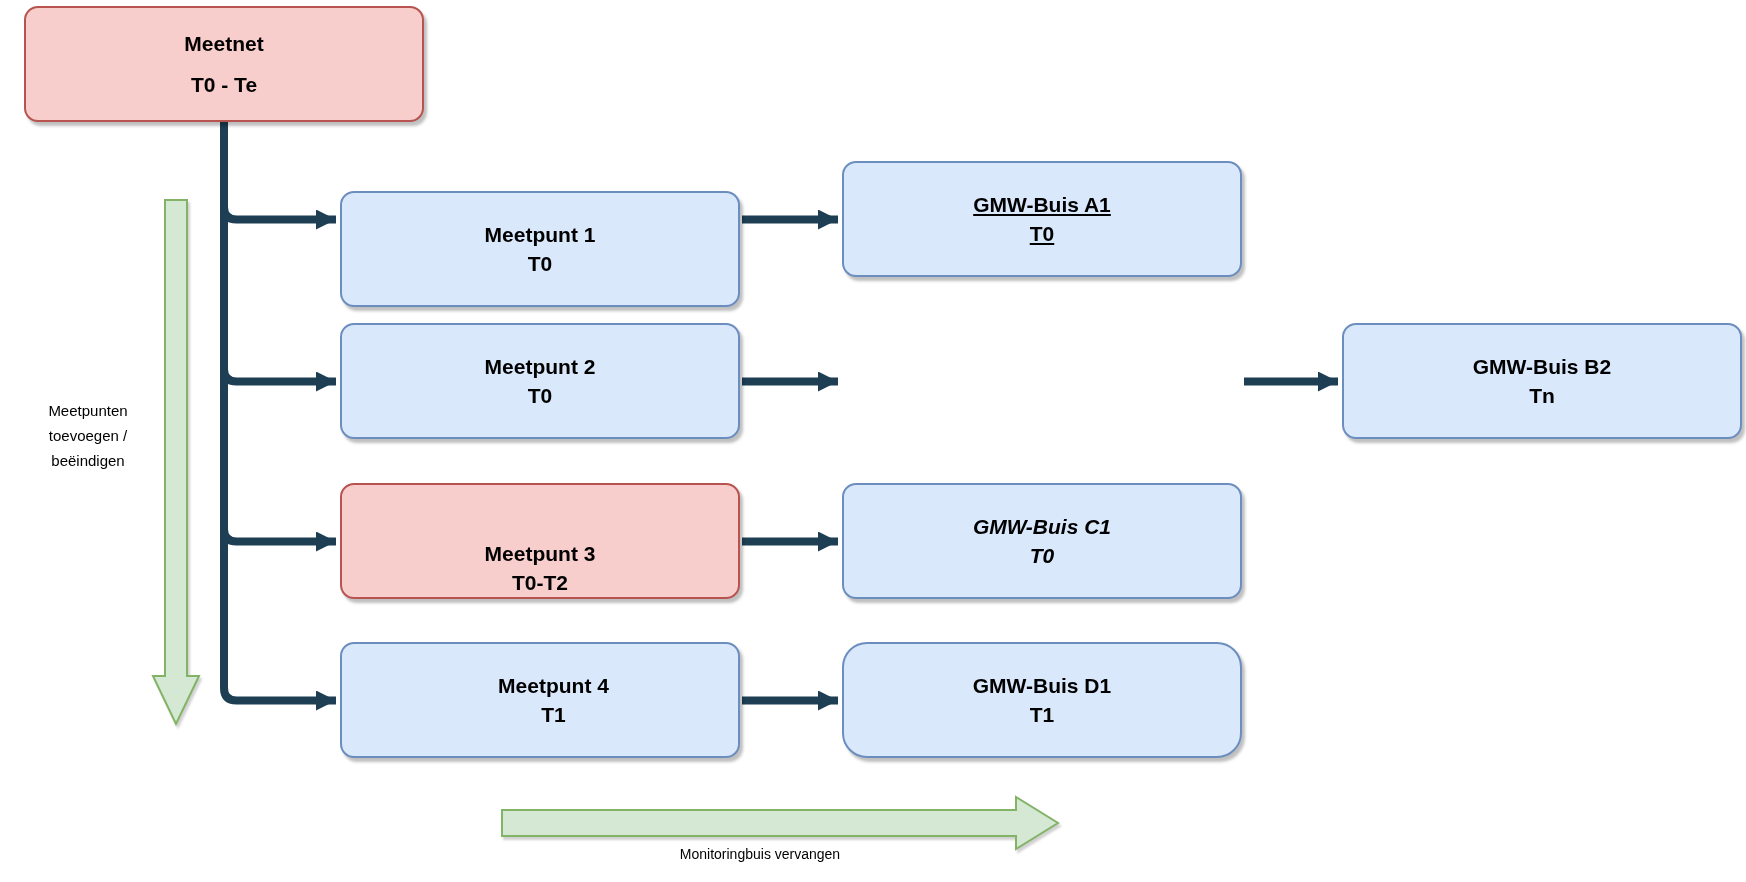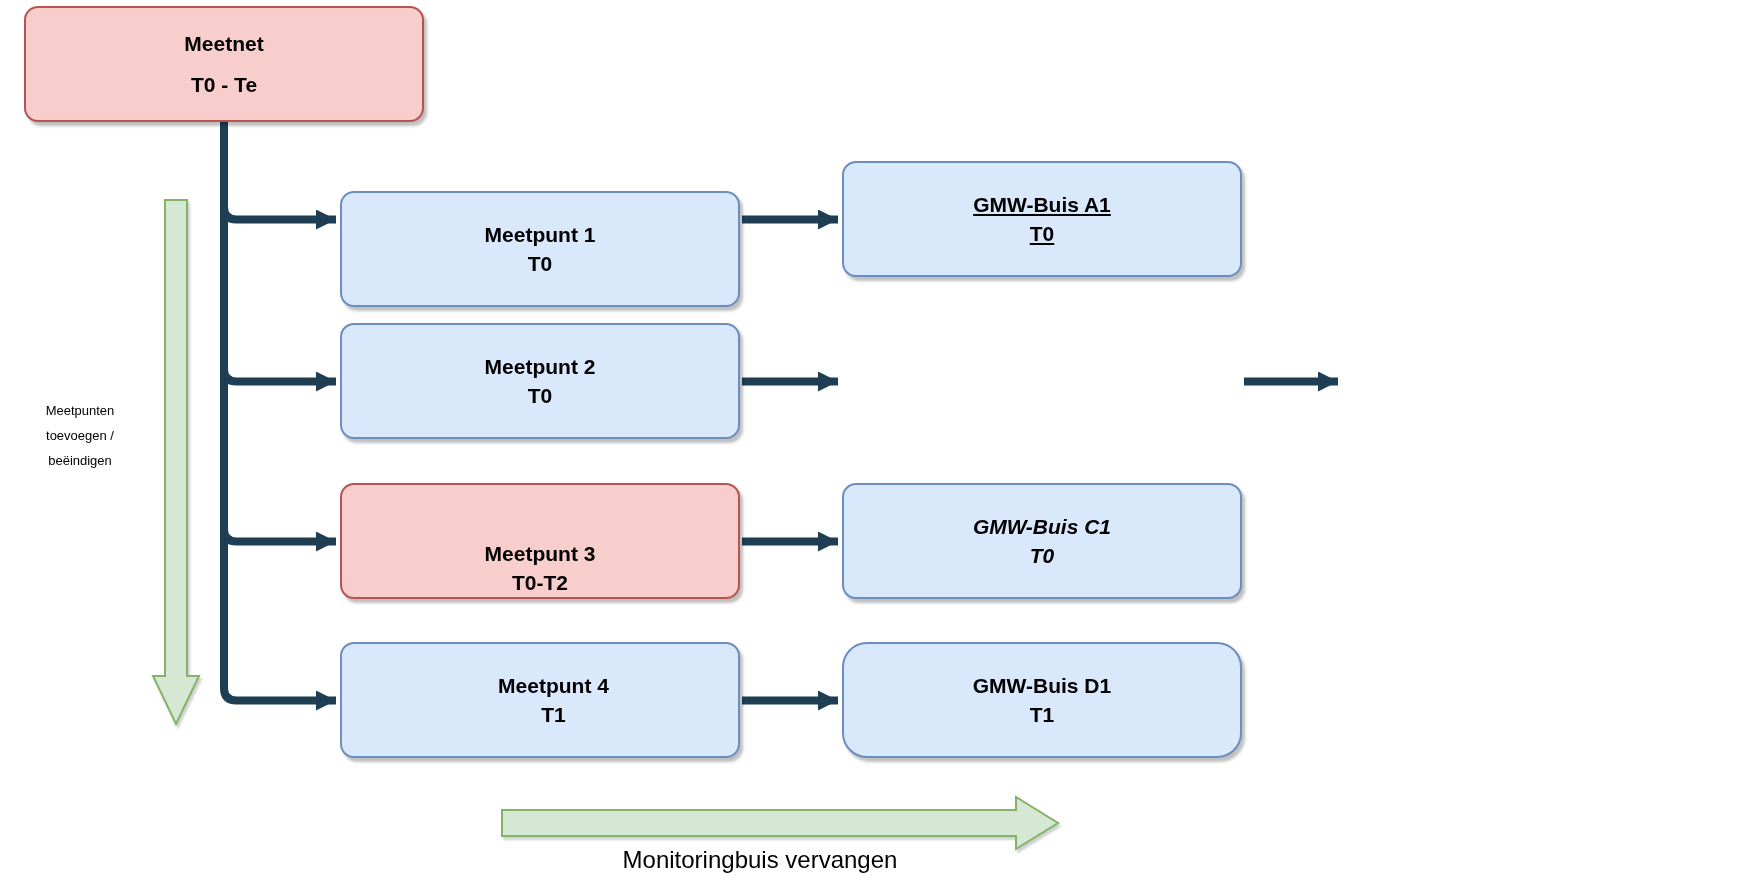--- a/index.html
+++ b/index.html
@@ -39,27 +39,27 @@
   }
   .connector{
     fill:none;stroke:var(--connector);stroke-width:8;
   }
   .arrowhead-fill{fill:var(--connector);}
   .timeline{
     fill:var(--timeline-fill);stroke:var(--timeline-border);stroke-width:2;
     filter:drop-shadow(2px 3px 1px rgba(0,0,0,0.18));
   }
   .side-label{
-    position:absolute;left:0;top:398px;width:160px;
-    text-align:center;font-size:13px;line-height:25px;color:#000000;
+    position:absolute;left:8px;top:398px;width:160px;
+    text-align:center;font-size:15px;line-height:25px;color:#000000;
     z-index:3;
   }
   .bottom-label{
     position:absolute;left:560px;top:846px;width:400px;
-    text-align:center;font-size:24px;color:#000000;
+    text-align:center;font-size:14px;color:#000000;
     z-index:3;
   }
 </style>
 </head>
 <body>
 
 <div class="canvas">
 
   <svg class="layer" viewBox="0 0 1746 882">
     <defs>
@@ -95,20 +95,24 @@
   </div>
   <div class="node blue" style="left:842px;top:161px;text-decoration:underline;">
     <span class="node-title">GMW-Buis A1</span>
     <span class="node-sub">T0</span>
   </div>
 
   <div class="node blue" style="left:340px;top:323px;">
     <span class="node-title">Meetpunt 2</span>
     <span class="node-sub">T0</span>
   </div>
+  <div class="node blue" style="left:1342px;top:323px;">
+    <span class="node-title">GMW-Buis B2</span>
+    <span class="node-sub">Tn</span>
+  </div>
 
   <div class="node red" style="left:340px;top:483px;justify-content:flex-end;">
     <span class="node-title">Meetpunt 3</span>
     <span class="node-sub">T0-T2</span>
   </div>
   <div class="node blue" style="left:842px;top:483px;font-style:italic;">
     <span class="node-title">GMW-Buis C1</span>
     <span class="node-sub">T0</span>
   </div>
 

